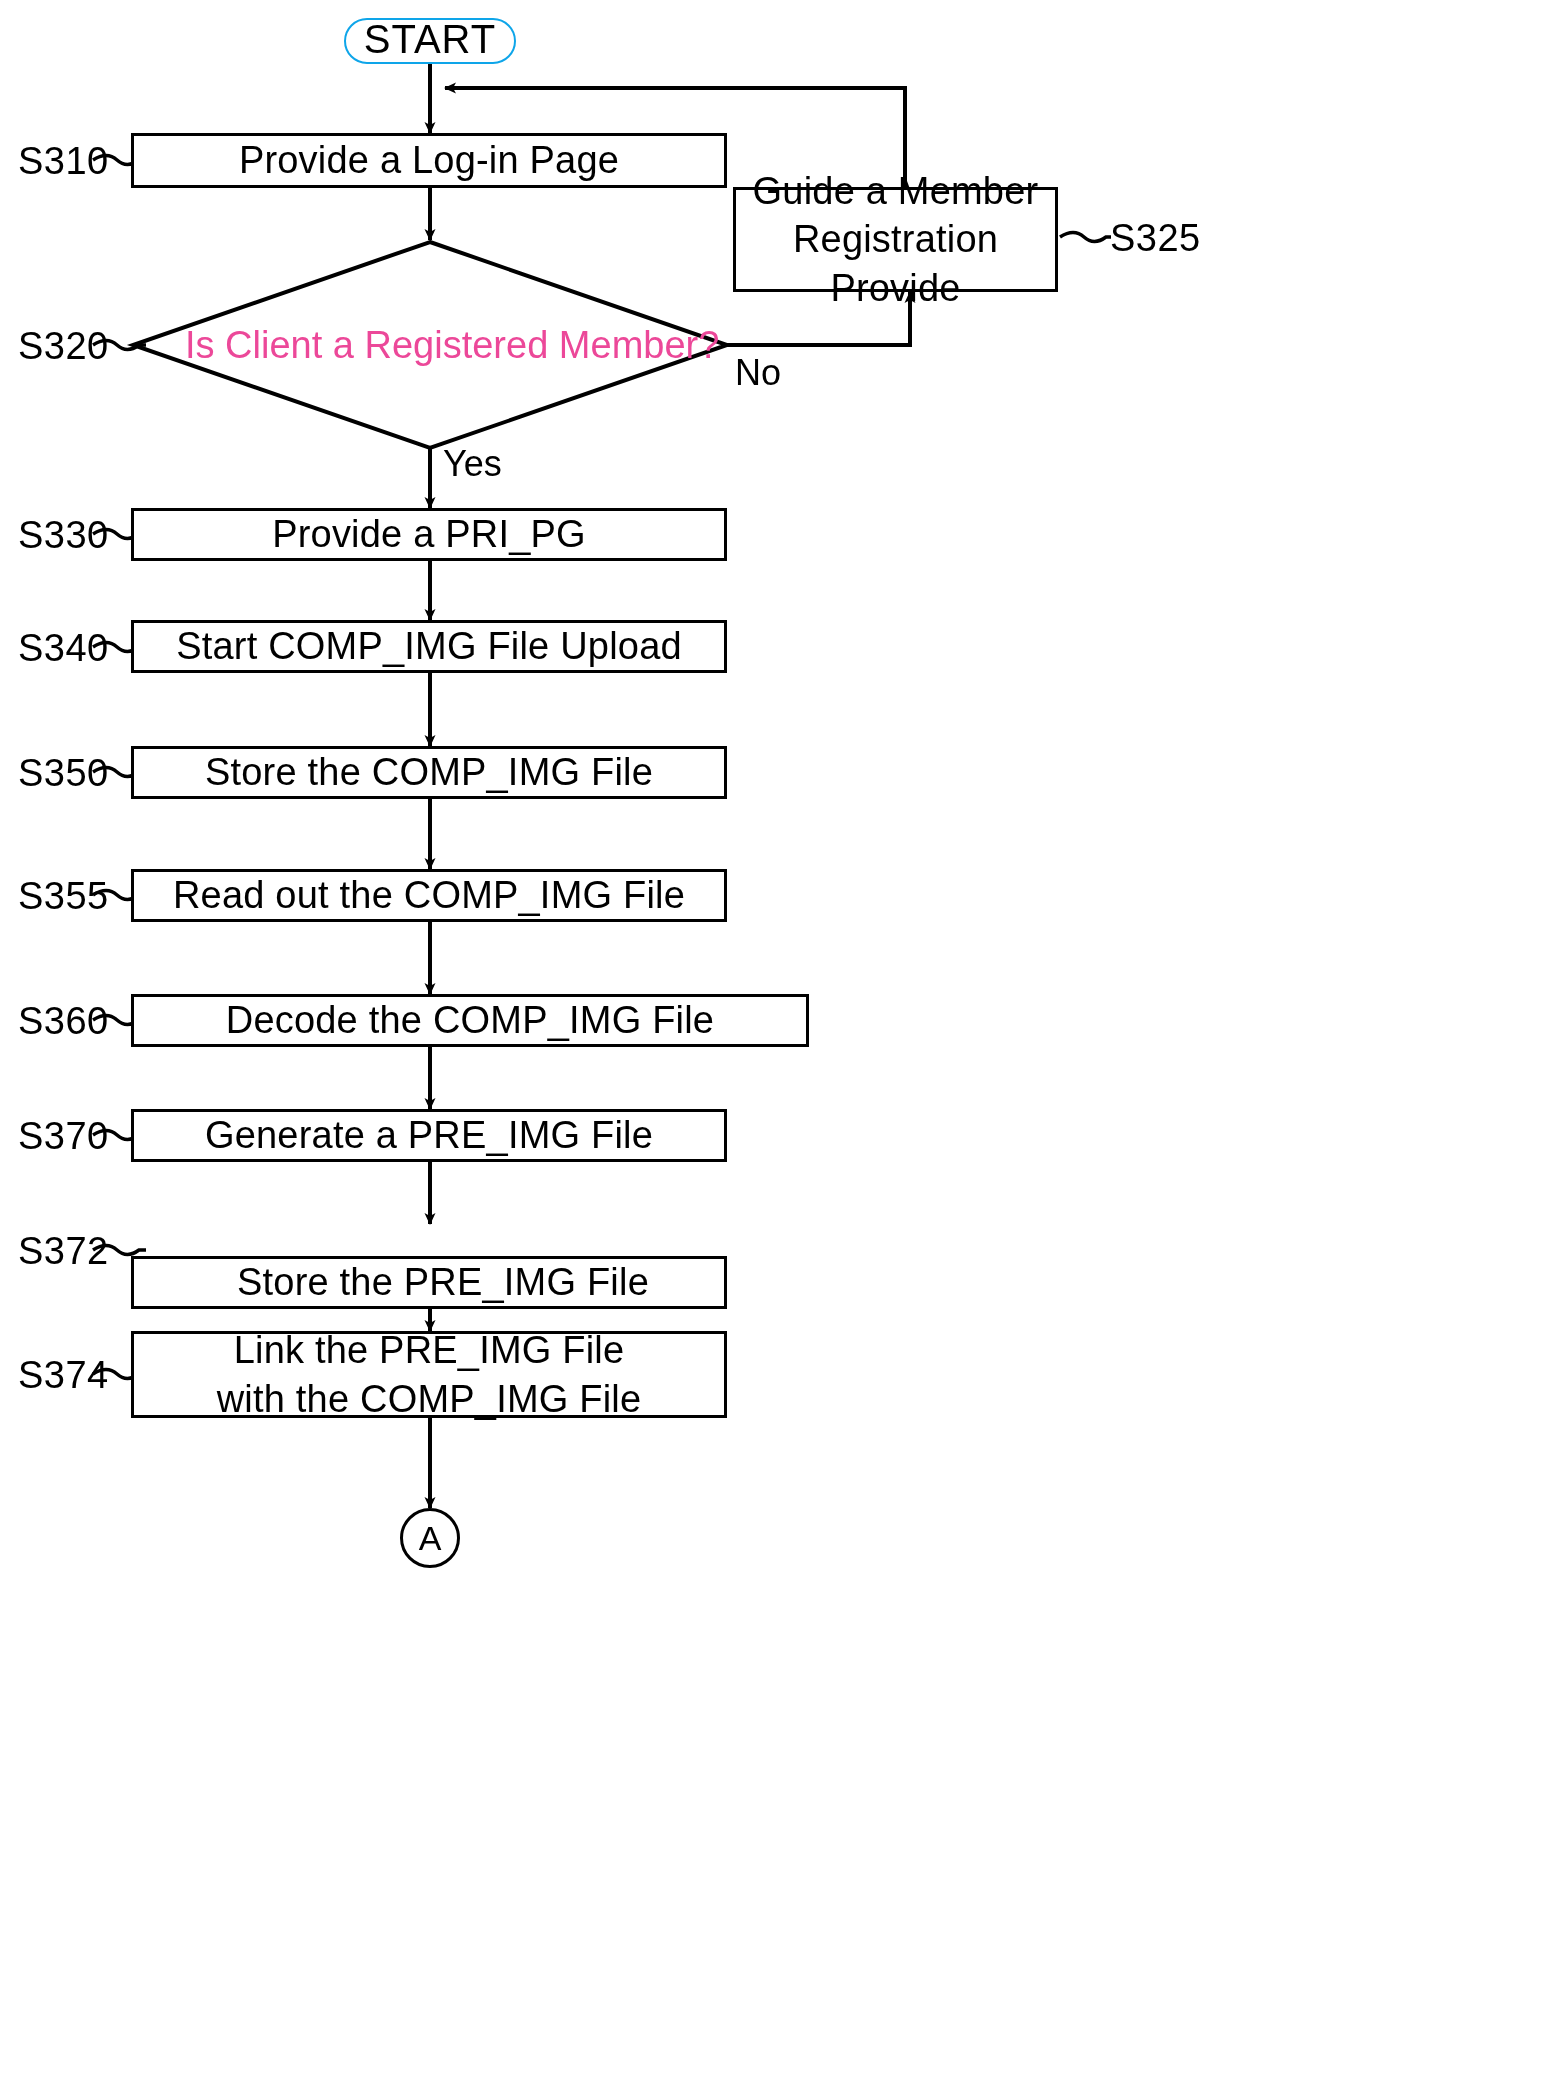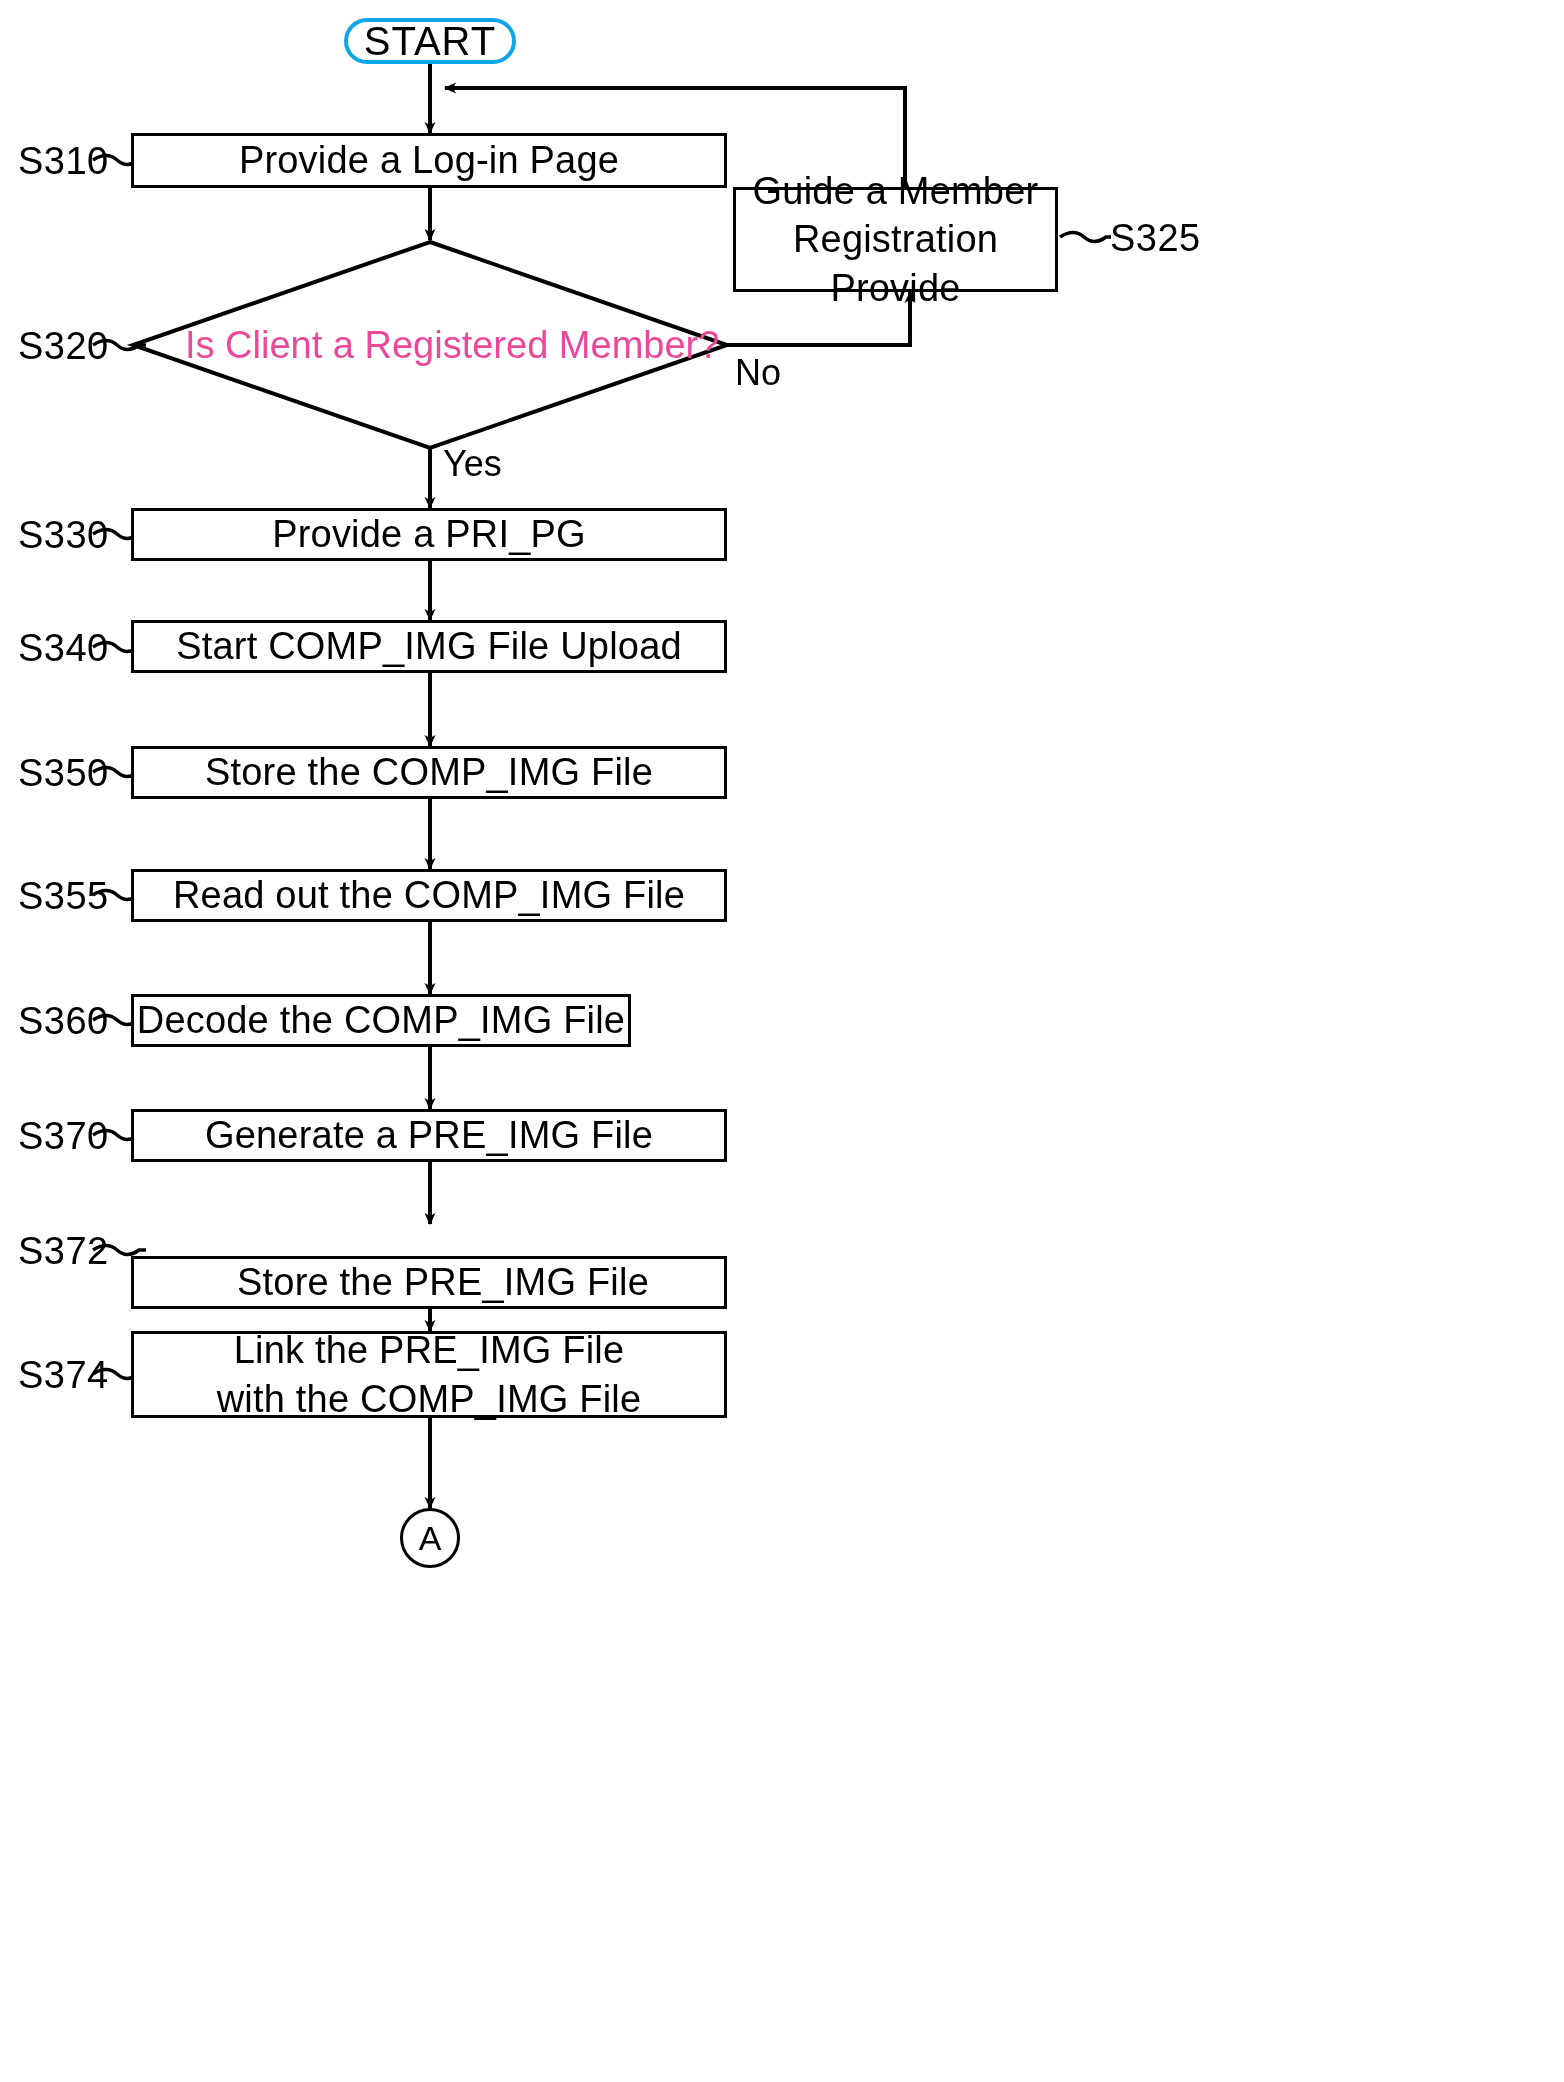--- a/index.html
+++ b/index.html
@@ -40,24 +40,25 @@
   .proc {
     border: 3px solid #000000;
     font-size: 38px;
     line-height: 1.18;
     letter-spacing: 0.2px;
   }
   .proc.two-line {
     line-height: 1.28;
   }
   .terminal {
-    border: 4px solid #0ea5e9;
+    border: 2px solid #0ea5e9;
     border-radius: 40px;
     font-size: 40px;
     letter-spacing: 1px;
+    align-items: flex-end;
   }
   .connector-circle {
     border: 3px solid #000000;
     border-radius: 50%;
     font-size: 34px;
   }
   .diamond-label {
     position: absolute;
     font-size: 38px;
     white-space: nowrap;
@@ -168,21 +169,21 @@
   <div class="node proc" style="left:131px; top:746px; width:596px; height:53px;">
     <span>Store the COMP_IMG File</span>
   </div>
 
   <div class="step-label" style="left:18px; top:875px;">S355</div>
   <div class="node proc" style="left:131px; top:869px; width:596px; height:53px;">
     <span>Read out the COMP_IMG File</span>
   </div>
 
   <div class="step-label" style="left:18px; top:1000px;">S360</div>
-  <div class="node proc" style="left:131px; top:994px; width:500px; height:53px;">
+  <div class="node proc" style="left:131px; top:994px; width:678px; height:53px;">
     <span>Decode the COMP_IMG File</span>
   </div>
 
   <div class="step-label" style="left:18px; top:1115px;">S370</div>
   <div class="node proc" style="left:131px; top:1109px; width:596px; height:53px;">
     <span>Generate a PRE_IMG File</span>
   </div>
 
   <div class="step-label" style="left:18px; top:1230px;">S372</div>
   <div class="node proc" style="left:131px; top:1256px; width:596px; height:53px;padding-left:28px;">

